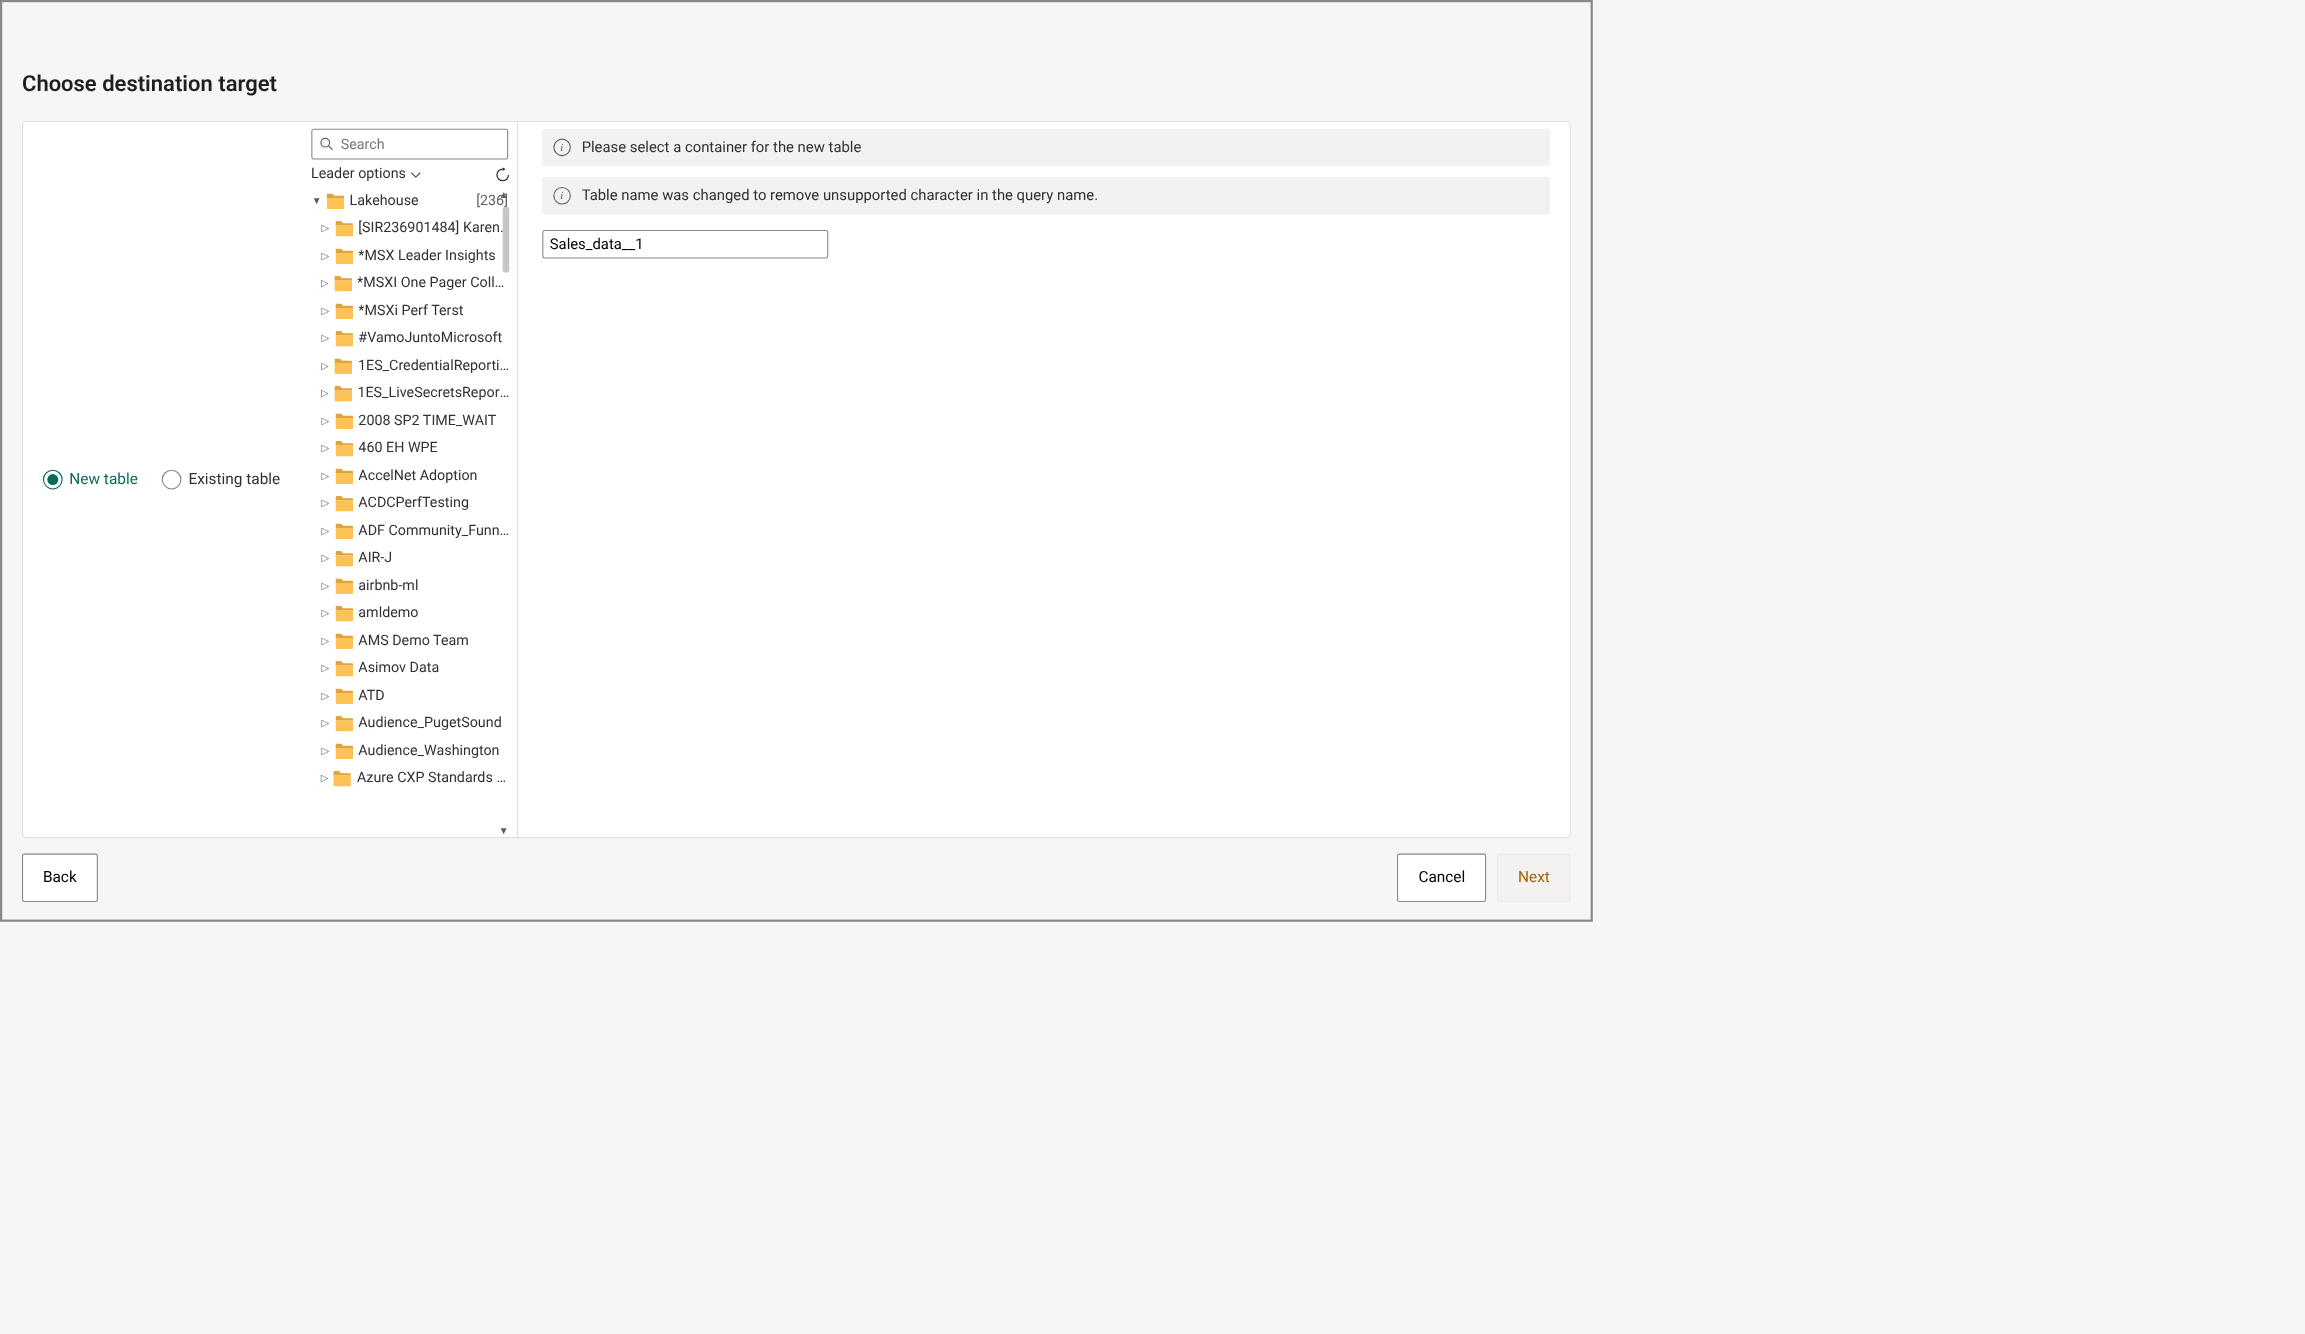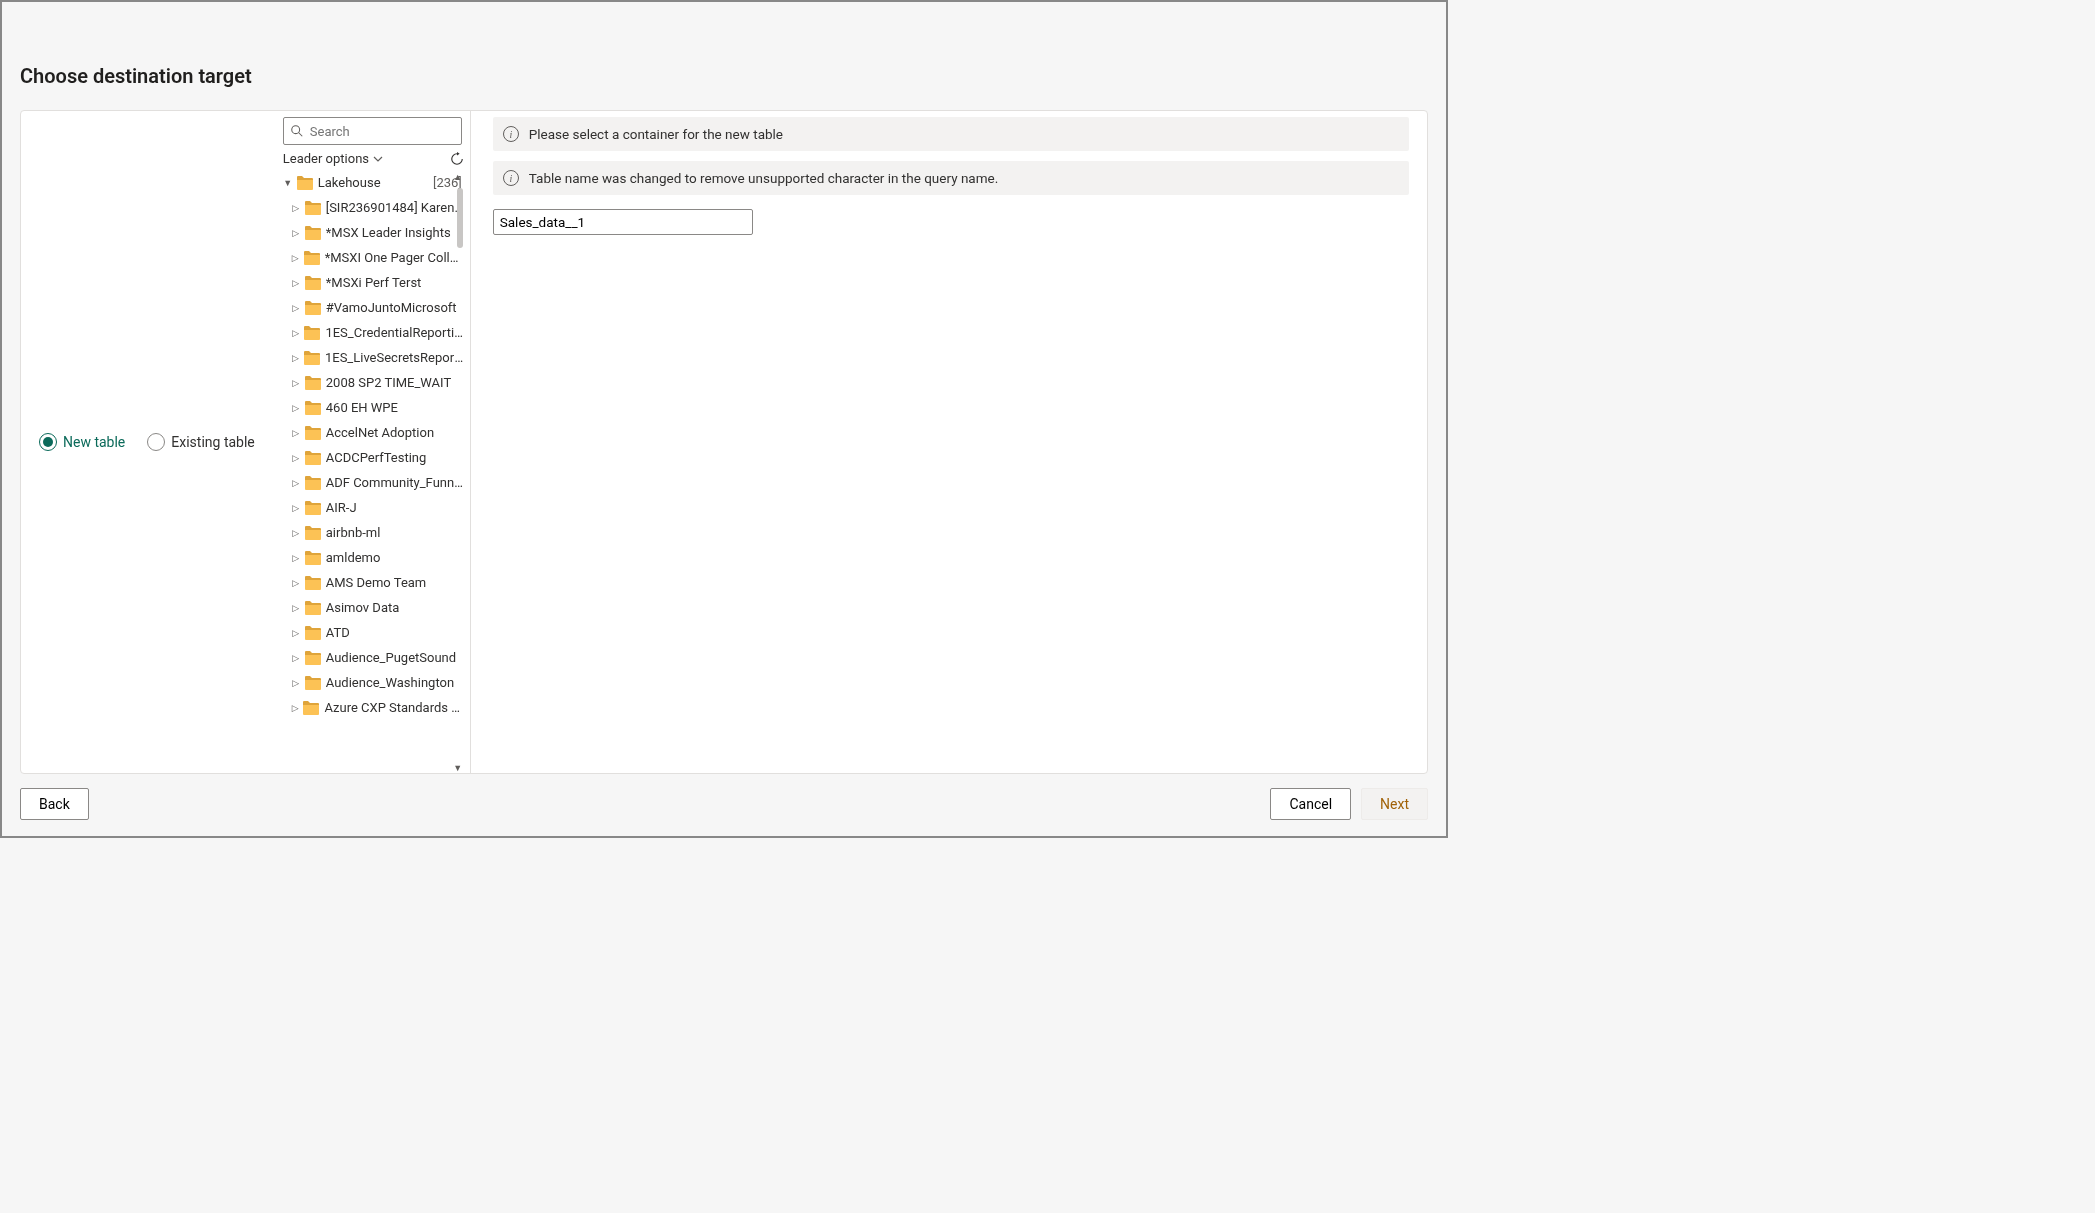--- a/index.html
+++ b/index.html
@@ -210,21 +210,21 @@
     outline: none;
   }
   .footer {
     display: flex;
     justify-content: space-between;
     align-items: center;
     padding: 14px 18px 16px 18px;
   }
   .footer-right { display: flex; gap: 10px; padding-left: 48px; }
   .btn {
-    height: 32px;
+    height: 44px;
     padding: 0 18px;
     border: 1px solid #8a8886;
     background: #fff;
     border-radius: 2px;
     font-family: inherit;
     font-size: 14px;
     cursor: pointer;
   }
   .btn.disabled {
     background: #f3f2f1;

